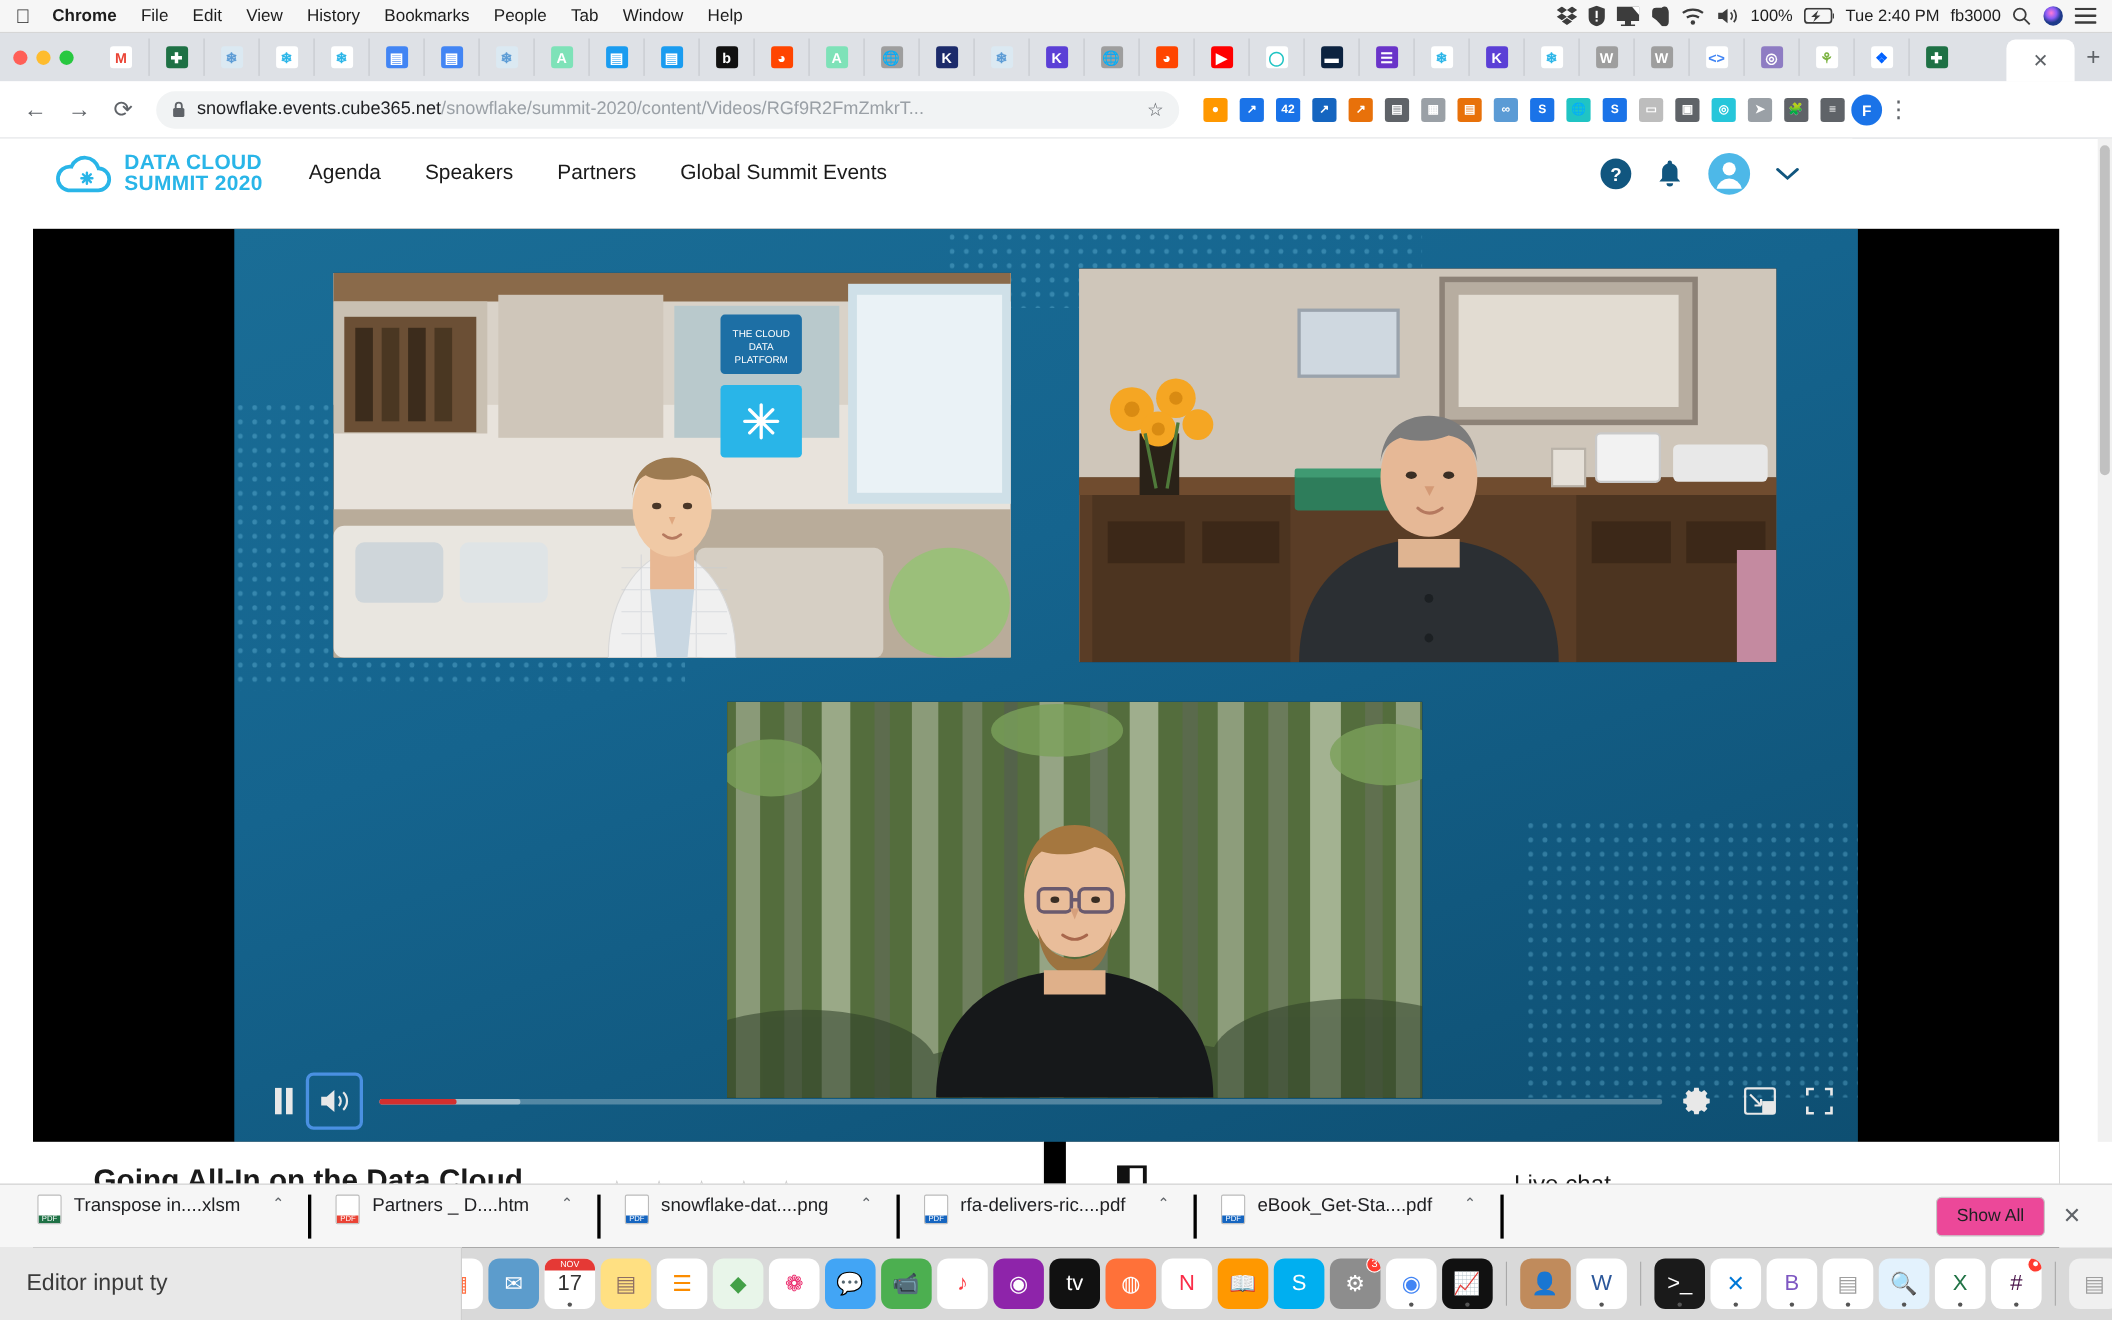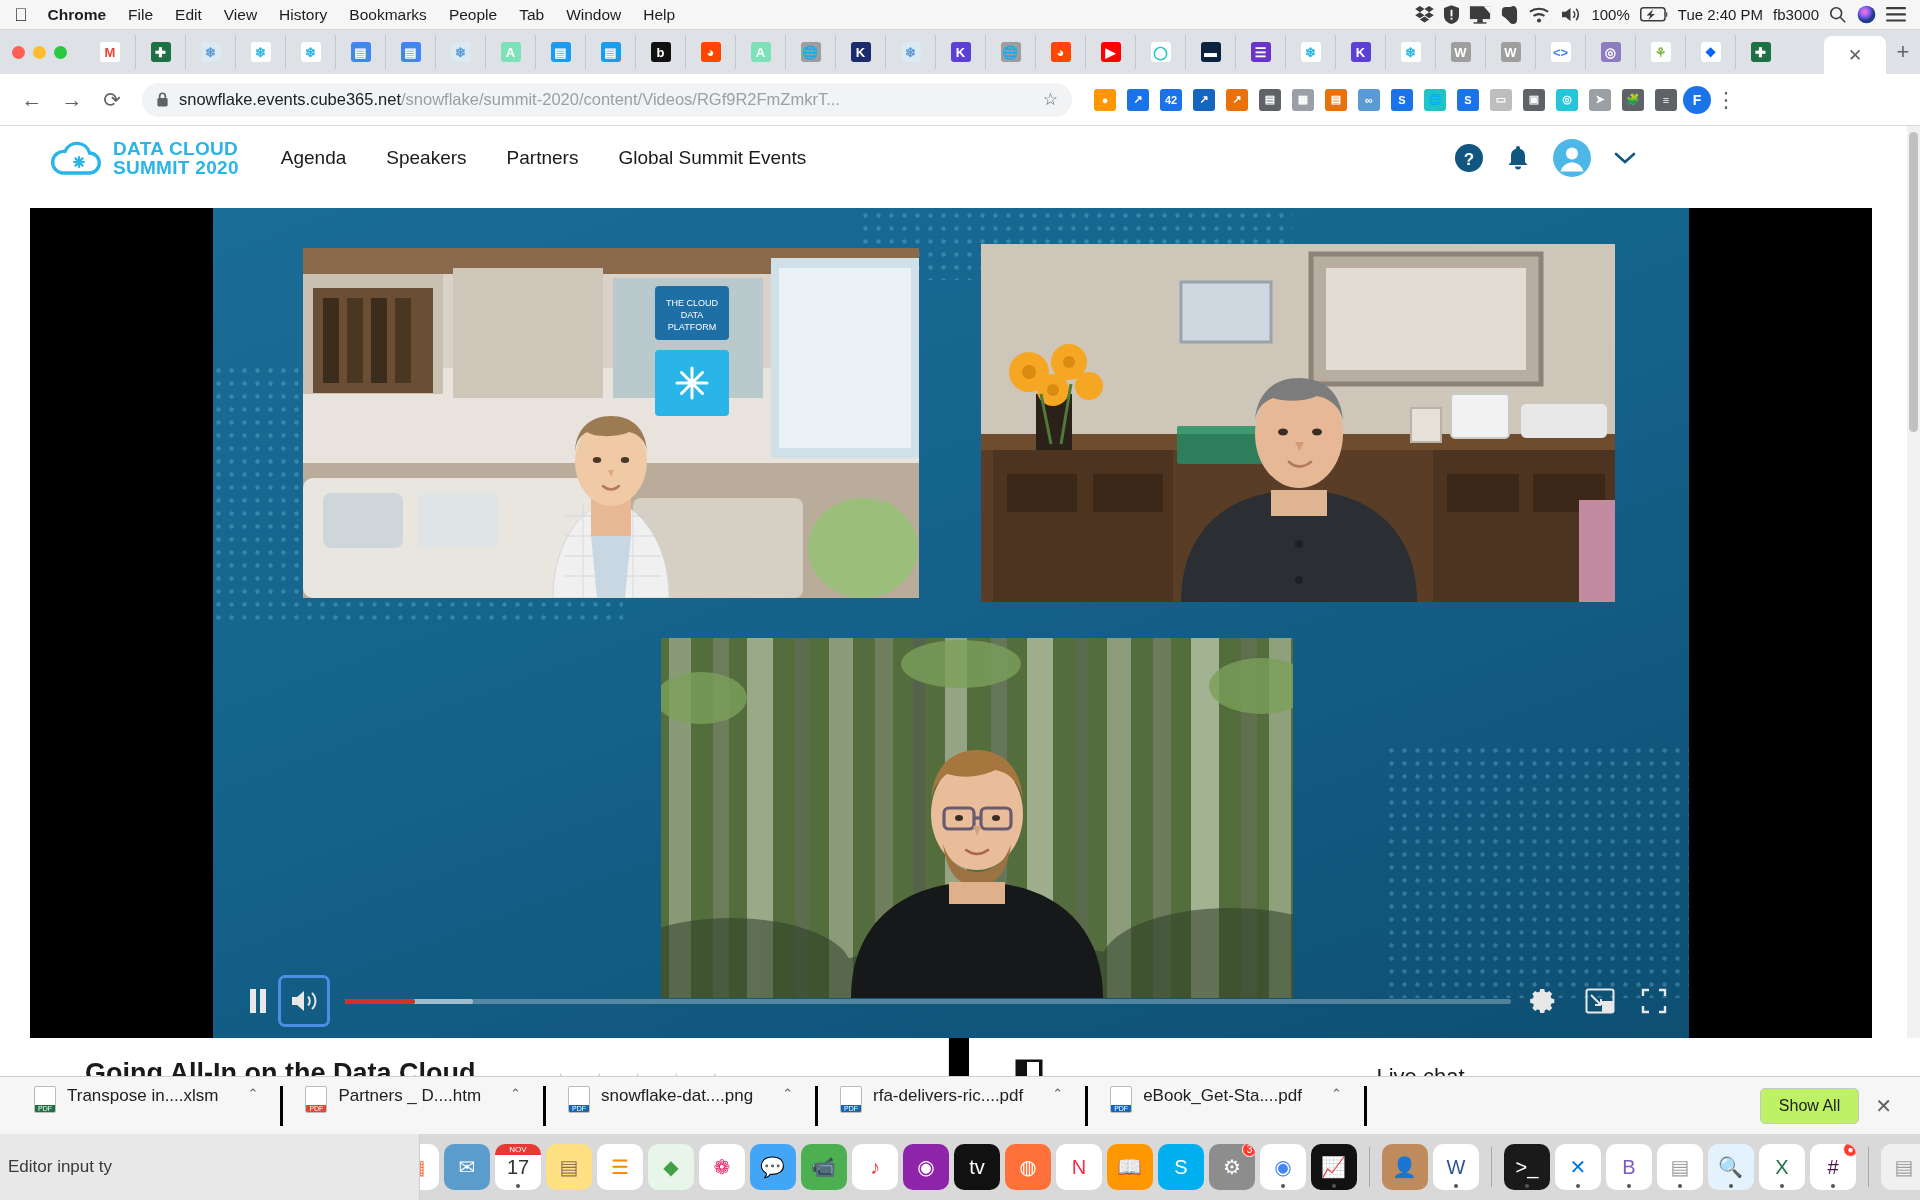--- a/index.html
+++ b/index.html
@@ -139,30 +139,30 @@
   }
   .dl-item { display: flex; align-items: flex-start; gap: 11px; padding: 0 22px;
              height: 40px; border-right: 3px solid #000000; }
   .dl-name { font-size: 17px; color: #202124; white-space: nowrap; }
   .dl-caret { font-size: 13px; color: #5f6368; margin-left: 18px; }
   .dl-fileicon { width: 22px; height: 27px; background: #fff;
                  border: 1px solid #bbb; border-radius: 2px;
                  display: flex; align-items: flex-end; justify-content: center;
                  font-size: 7px; color: #fff; overflow: hidden; }
   .showall { margin-left: auto; border: 1px solid #c6c6c6; border-radius: 5px;
-             background: #bef264; padding: 8px 18px; font-size: 16px; color: #202124; text-align: right; }
+             background: #ec4899; padding: 8px 18px; font-size: 16px; color: #202124; text-align: right; }
   .dl-close { font-size: 20px; color: #5f6368; padding: 0 16px; }
 
   
   .dock-area { position: absolute; bottom: 0; left: 0; width: 1920px; height: 66px;
                background: #d9d9d9; }
   .editor-hint { position: absolute; left: 0; bottom: 0; width: 420px; height: 66px;
                  background: #e8e8e8; border-right: 1px solid #cfcfcf;
-                 display: flex; align-items: center; padding-left: 8px;
-                 font-size: 17px; color: #3a3a3a; }
+                 display: flex; align-items: center; padding-left: 24px;
+                 font-size: 21px; color: #3a3a3a; }
   .dock { position: absolute; left: 240px; bottom: 0; height: 66px;
           display: flex; align-items: center; gap: 5px; }
   .dock-icon { width: 46px; height: 46px; border-radius: 10px;
                display: flex; align-items: center; justify-content: center;
                font-size: 20px; position: relative; overflow: hidden; }
   .dock-sep { width: 1px; height: 40px; background: #a9a9a9; margin: 0 7px; }
   .dot { position: absolute; bottom: 2px; left: 50%; transform: translateX(-50%);
          width: 4px; height: 4px; border-radius: 50%; background: #555; }
   .badge { position: absolute; top: -2px; right: -2px; min-width: 15px; height: 15px;
            border-radius: 8px; background: #ff3b30; color: #fff; font-size: 10px;

